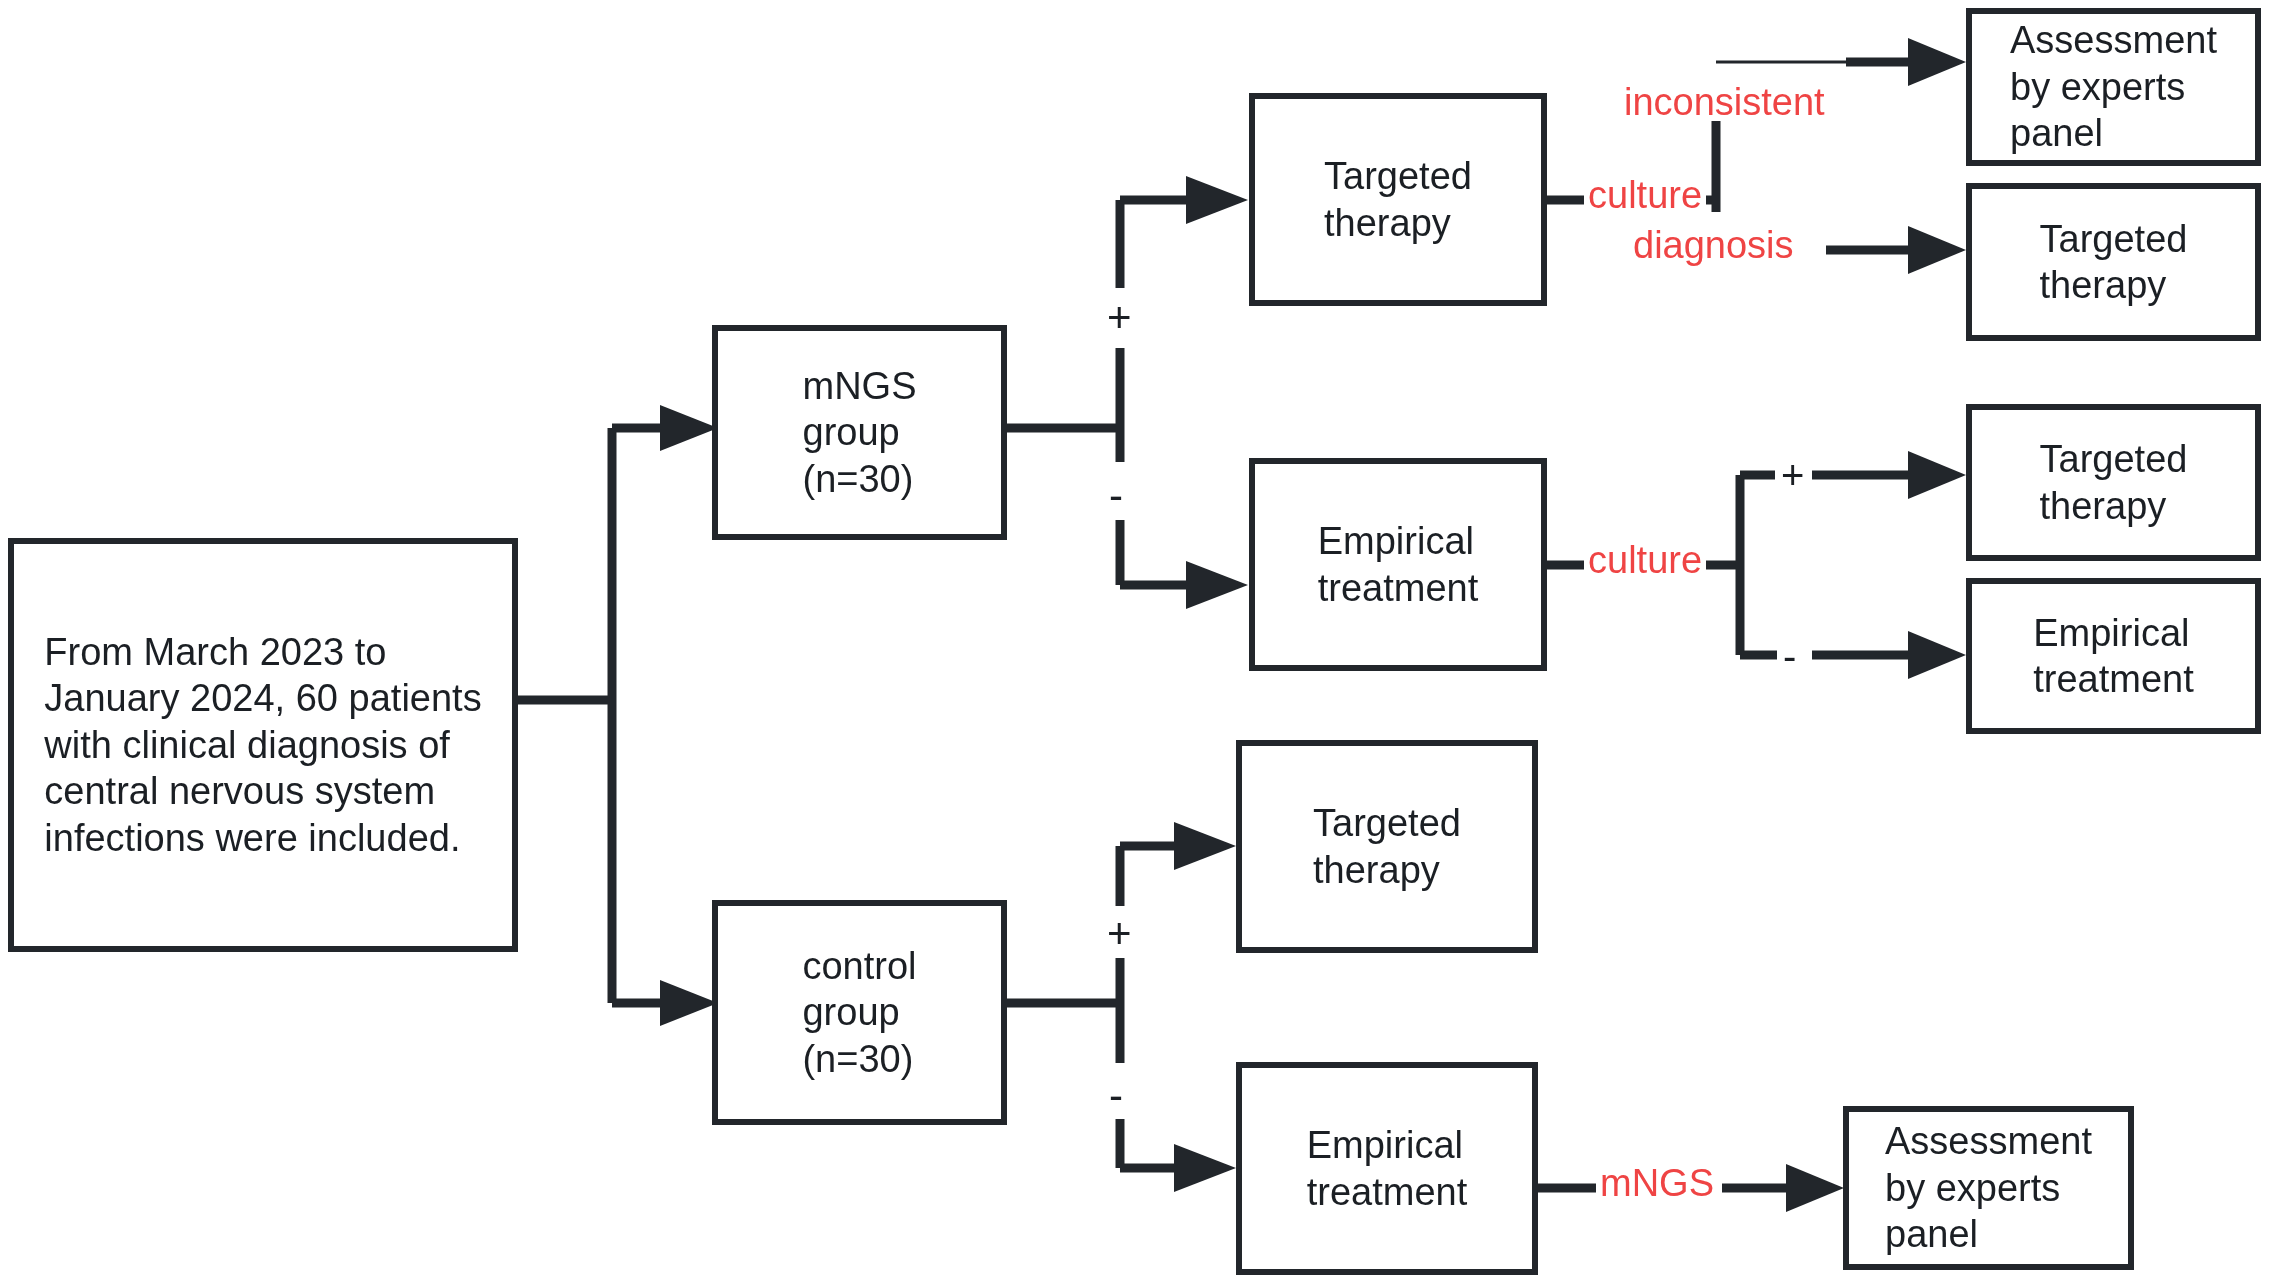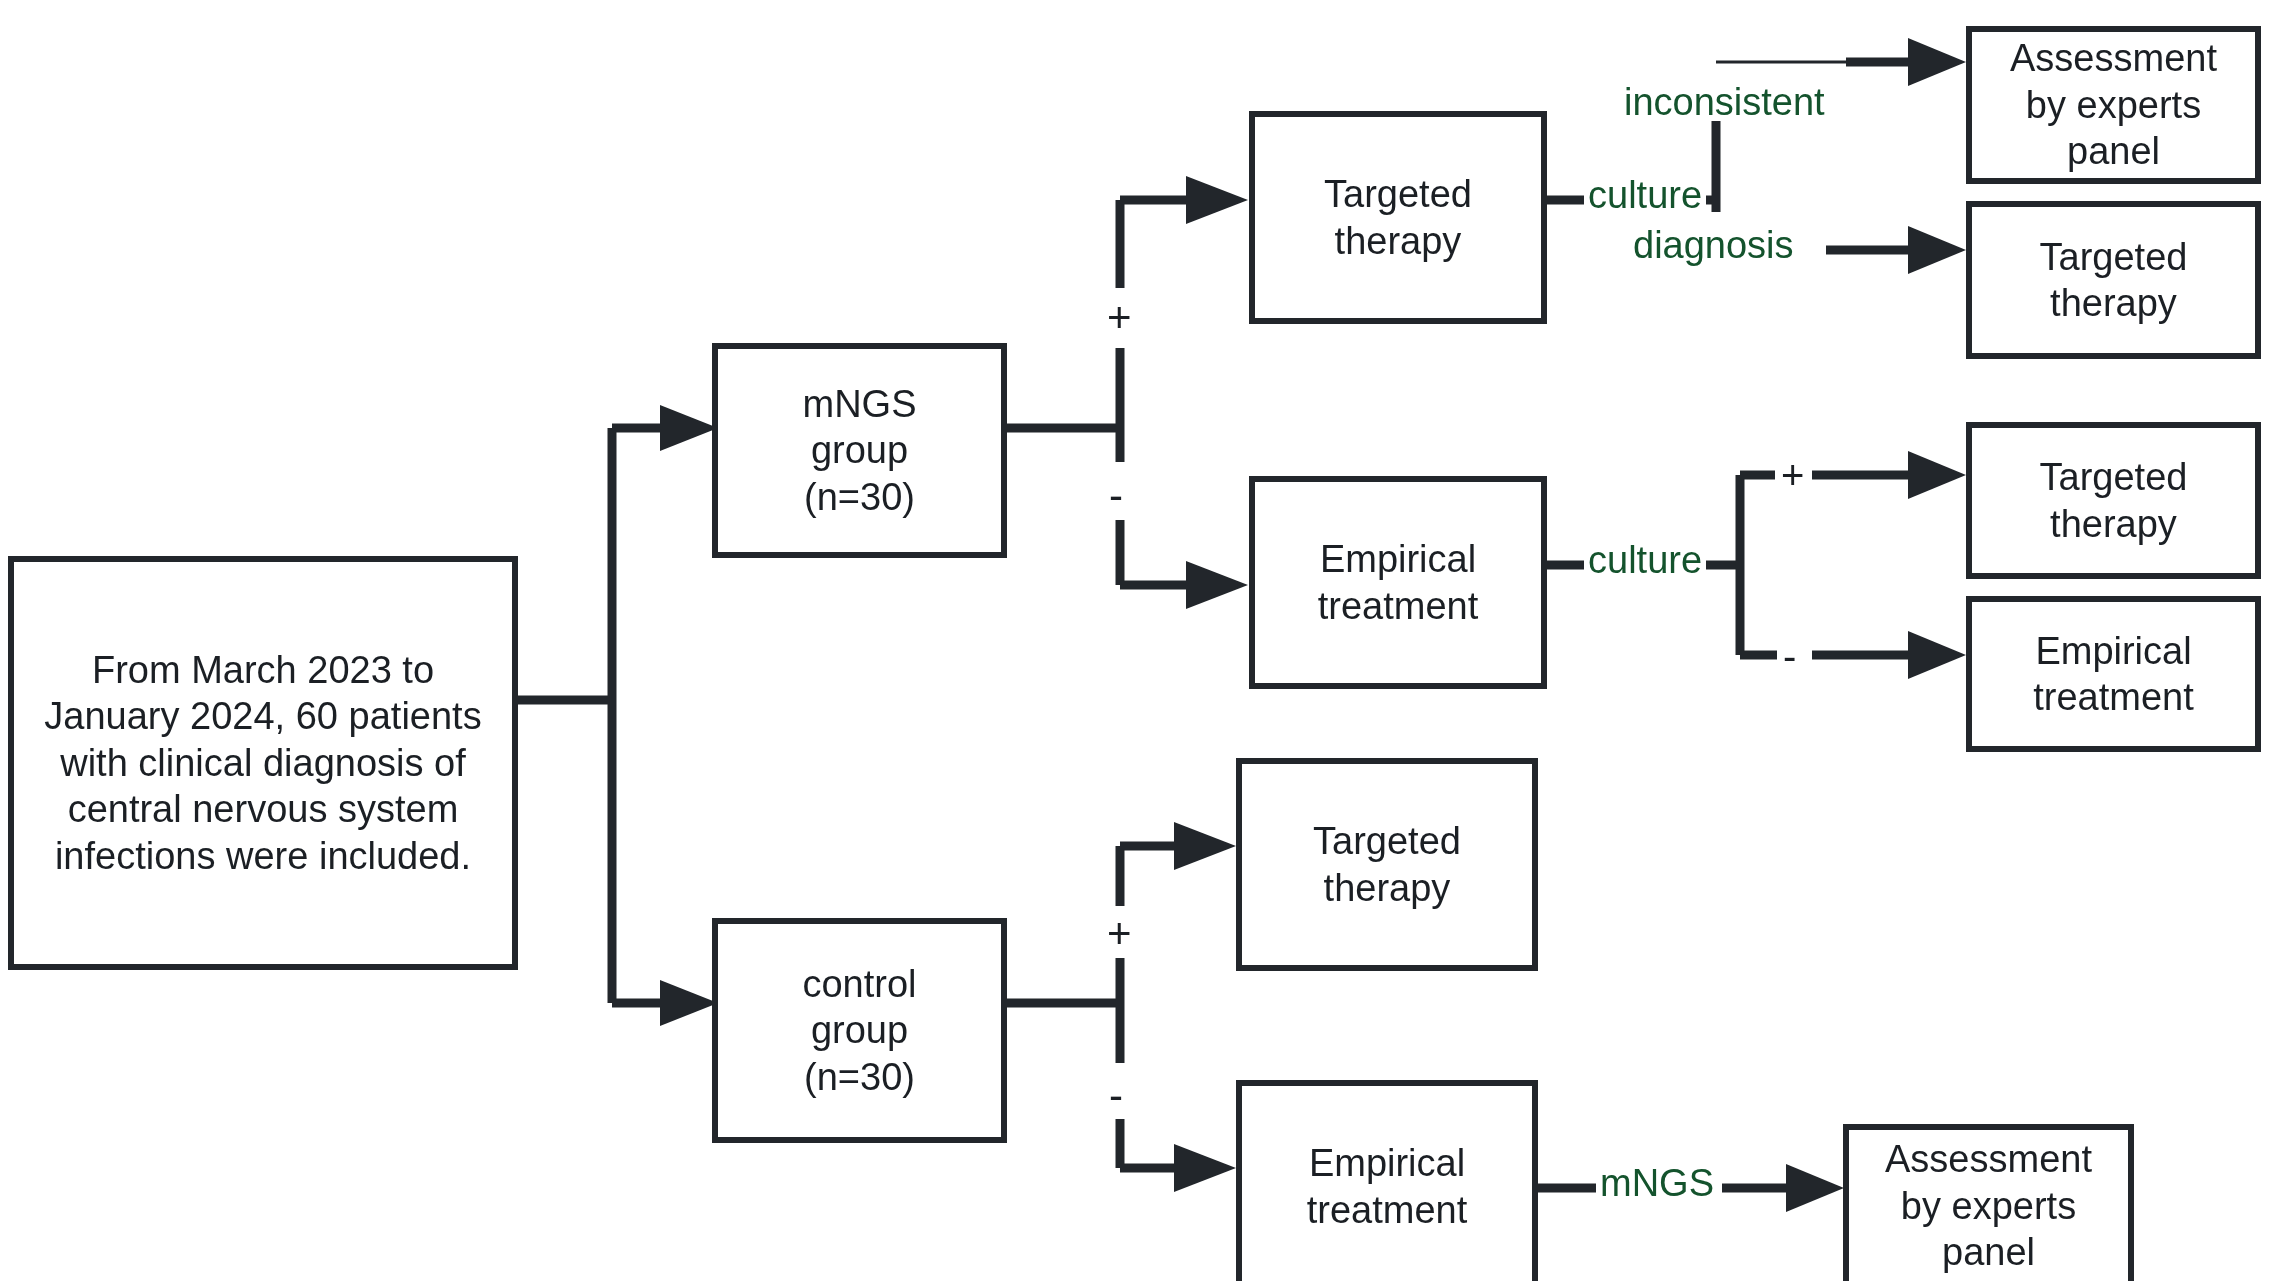--- a/index.html
+++ b/index.html
@@ -17,34 +17,32 @@
     overflow: hidden;
   }
   .node {
     position: absolute;
     box-sizing: border-box;
     border: 6px solid #22262b;
     background: #ffffff;
     display: flex;
     align-items: center;
     justify-content: center;
-    text-align: center;
     color: #1b1f24;
     line-height: 1.22;
     white-space: pre-line;
     padding: 4px 8px;
-    margin-top: 18px;
   }
   .node-text {
     display: block;
     white-space: pre-line;
   }
   .edge-label {
     position: absolute;
-    color: #14532d;
+    color: #ef4444;
     background: #ffffff;
     white-space: nowrap;
     text-align: center;
     line-height: 1;
     padding: 0 4px;
   }
   .sign-label {
     position: absolute;
     color: #1b1f24;
     background: #ffffff;

